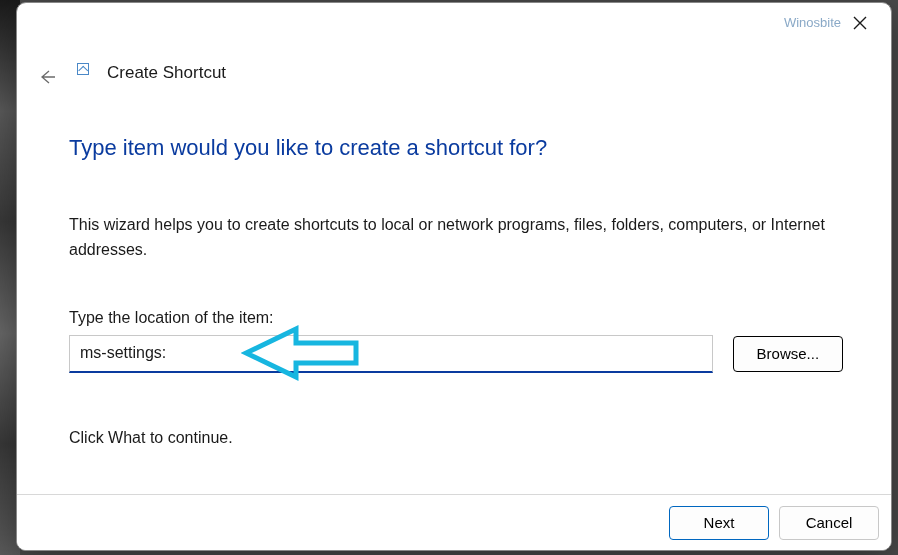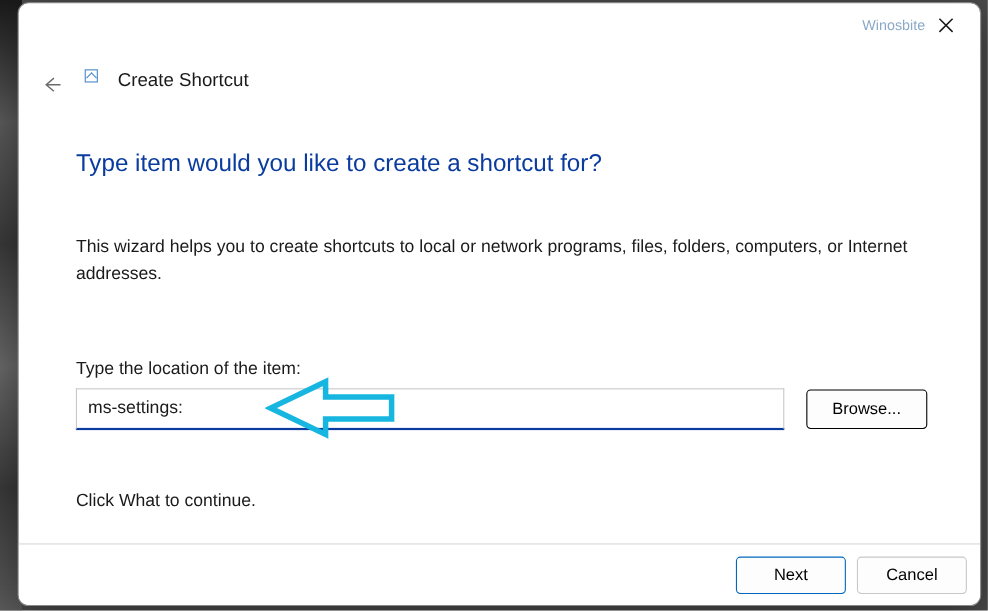--- a/index.html
+++ b/index.html
@@ -95,21 +95,21 @@
     .question {
       color: #0a3b9f;
       font-size: 22px;
       font-weight: 400;
       margin-bottom: 52px;
     }
     .wizard-desc {
       color: #1a1a1a;
       font-size: 16px;
       line-height: 1.55;
-      margin-bottom: 64px;
+      margin-bottom: 46px;
       max-width: 790px;
     }
     .field-label {
       font-size: 16px;
       color: #1a1a1a;
       margin-bottom: 8px;
     }
     .field-row {
       display: flex;
       gap: 20px;

